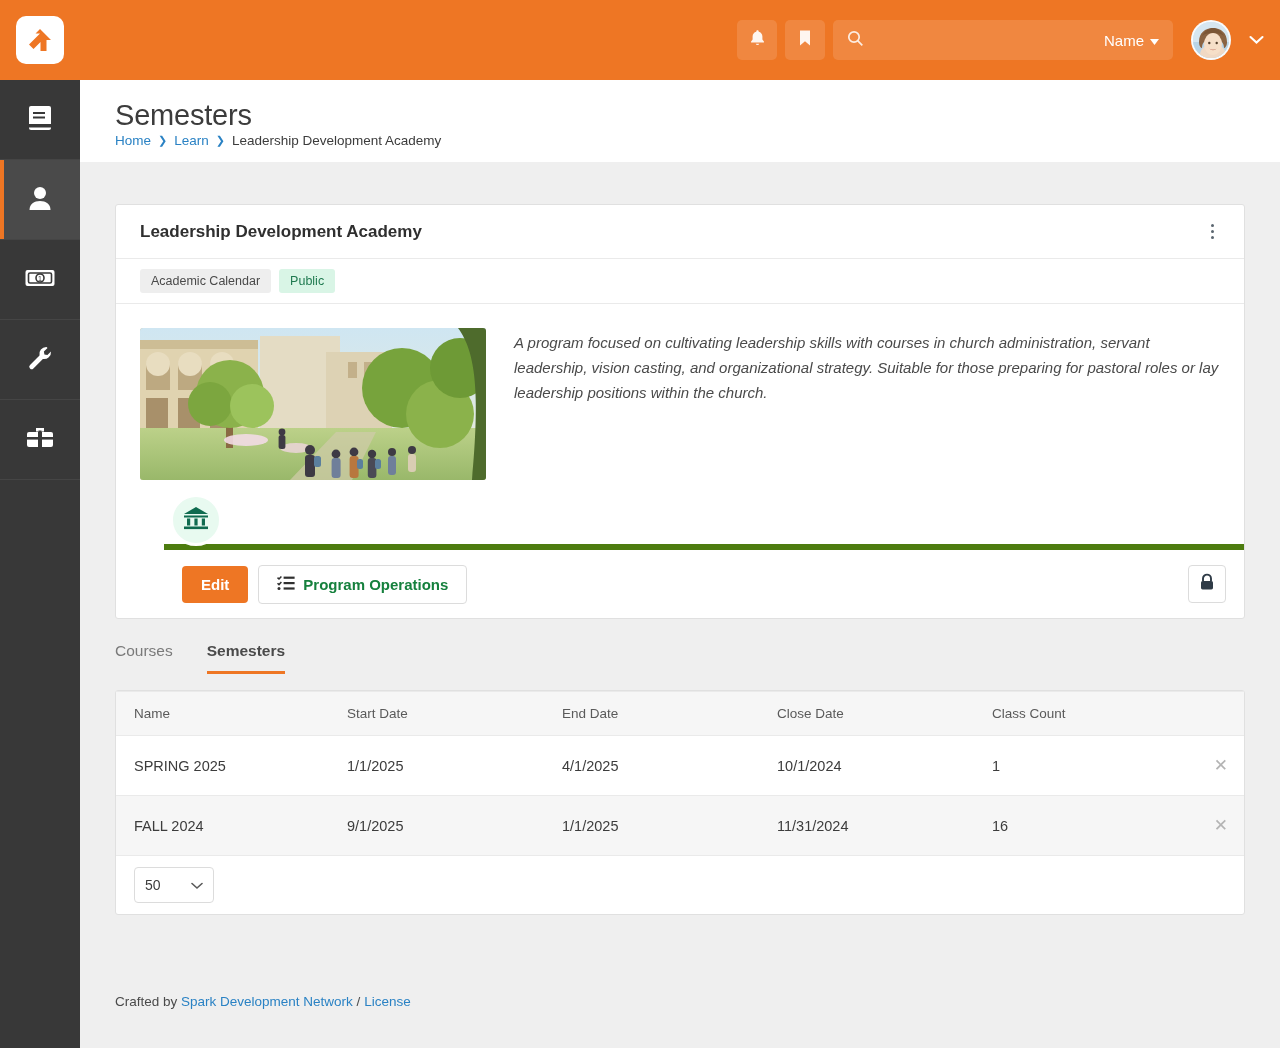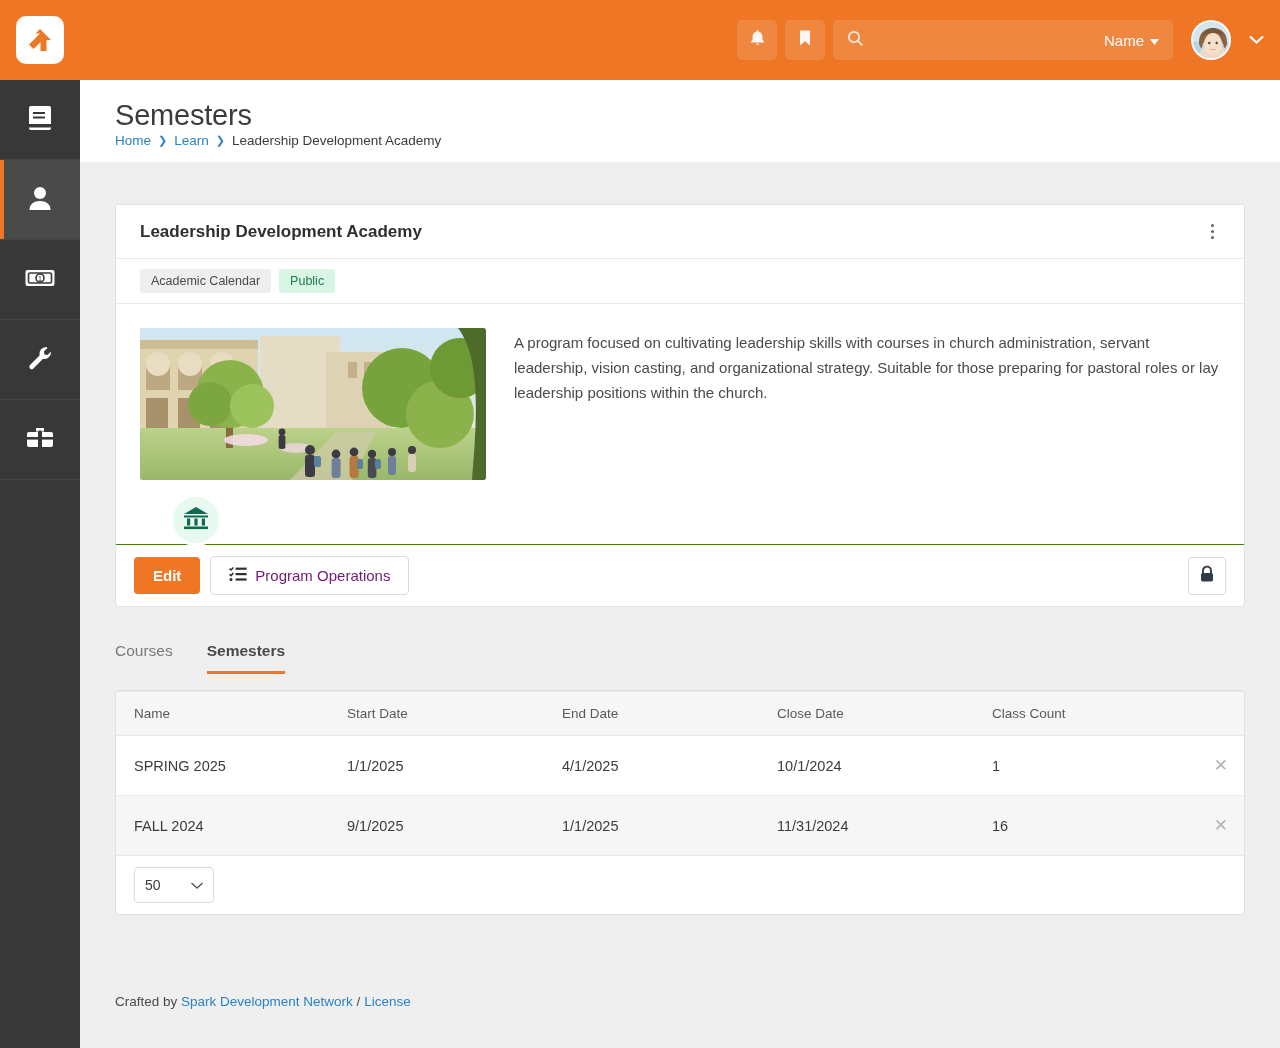--- a/index.html
+++ b/index.html
@@ -124,33 +124,33 @@
   .thumb {
     width: 346px; height: 152px; border-radius: 3px; overflow: hidden;
     position: relative; background: #cdbb93;
   }
   .badge-circle {
     position: absolute; left: 30px; bottom: -26px;
     width: 52px; height: 52px; border-radius: 50%;
     background: #e8faf0; border: 3px solid #fff;
     display: flex; align-items: center; justify-content: center;
   }
-  .desc { font-size: 15px; line-height: 25px; color: #4a4a4a; padding-top: 2px; }
+  .desc { font-size: 15px; line-height: 25px; color: #4a4a4a; padding-top: 2px; font-style: italic; }
 
   .card-foot {
-    height: 62px; display: flex; align-items: center;
-    padding: 0 18px; border-top: 1px solid #4d7c0f; gap: 10px;
+    height: 74px; display: flex; align-items: center;
+    padding: 0 18px; border-top: 6px solid #4d7c0f; gap: 10px; margin-left: 48px;
   }
   .btn {
     font-size: 15px; border-radius: 4px; padding: 9px 18px;
     cursor: pointer; border: 1px solid transparent; font-family: "Liberation Sans", sans-serif;
     display: inline-flex; align-items: center; gap: 8px;
   }
   .btn-orange { background: #ee7624; color: #fff; font-weight: bold; }
-  .btn-white { background: #fff; color: #701a75; border-color: #dcdcdc; font-weight: normal; justify-content: flex-end; }
+  .btn-white { background: #fff; color: #15803d; border-color: #dcdcdc; font-weight: bold; justify-content: flex-end; }
   .lock-btn {
     margin-left: auto; width: 38px; height: 38px; border-radius: 4px;
     border: 1px solid #dcdcdc; background: #fff;
     display: flex; align-items: center; justify-content: center; cursor: pointer;
   }
 
   
   .tabs {
     position: absolute; left: 35px; top: 468px;
     display: flex; gap: 34px; align-items: flex-end; height: 44px;

